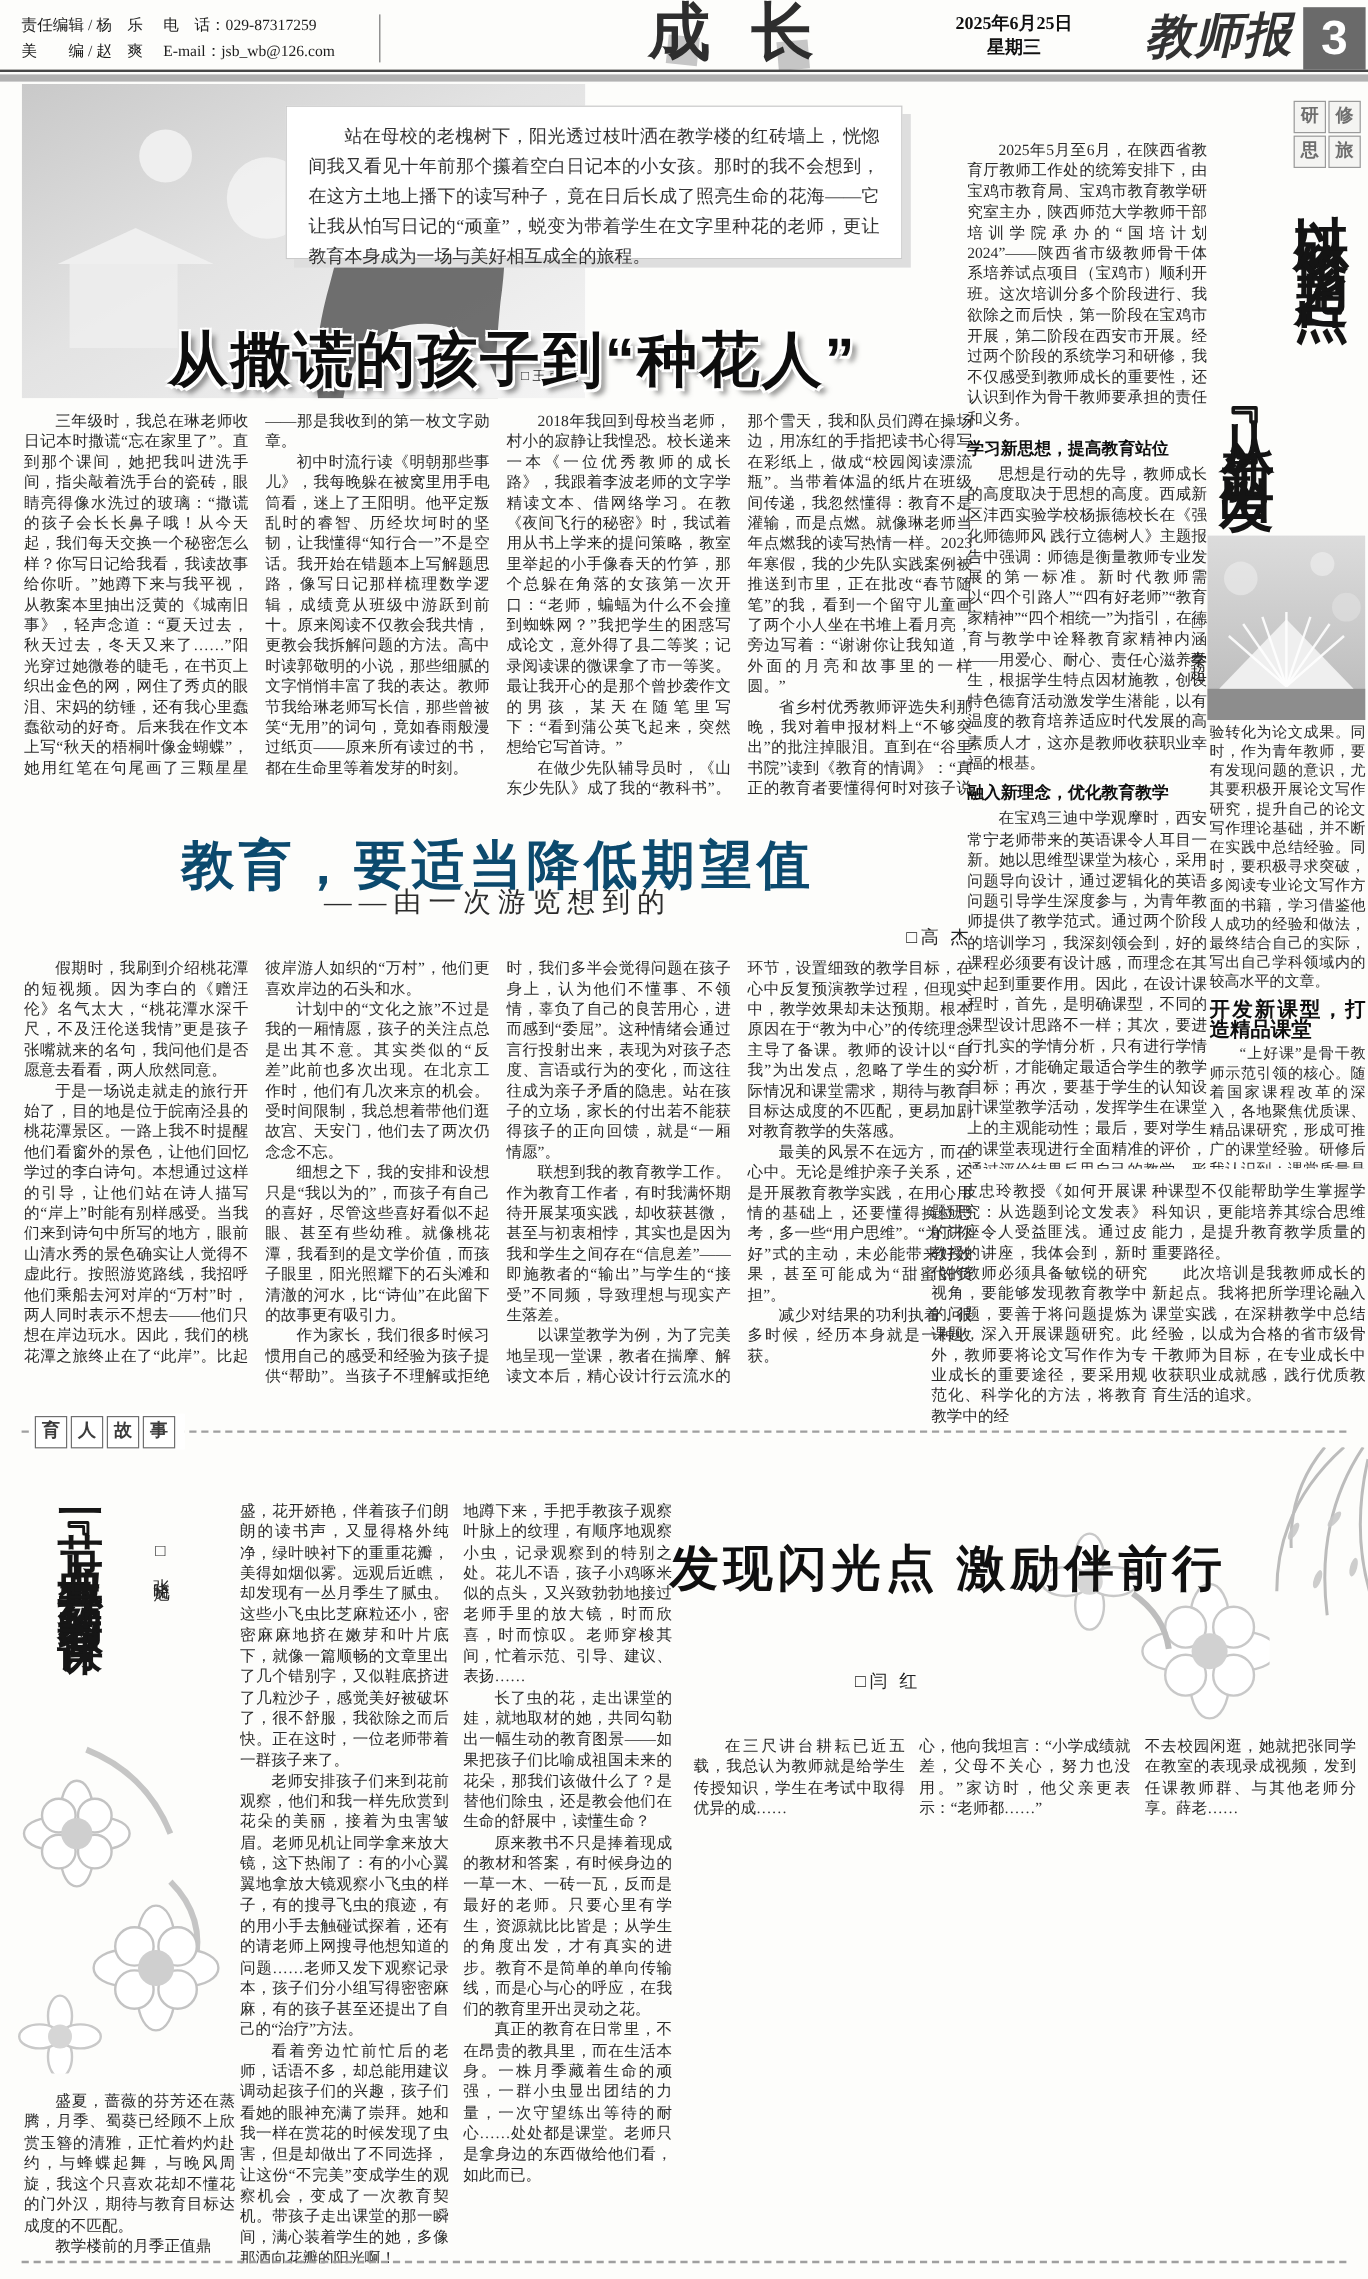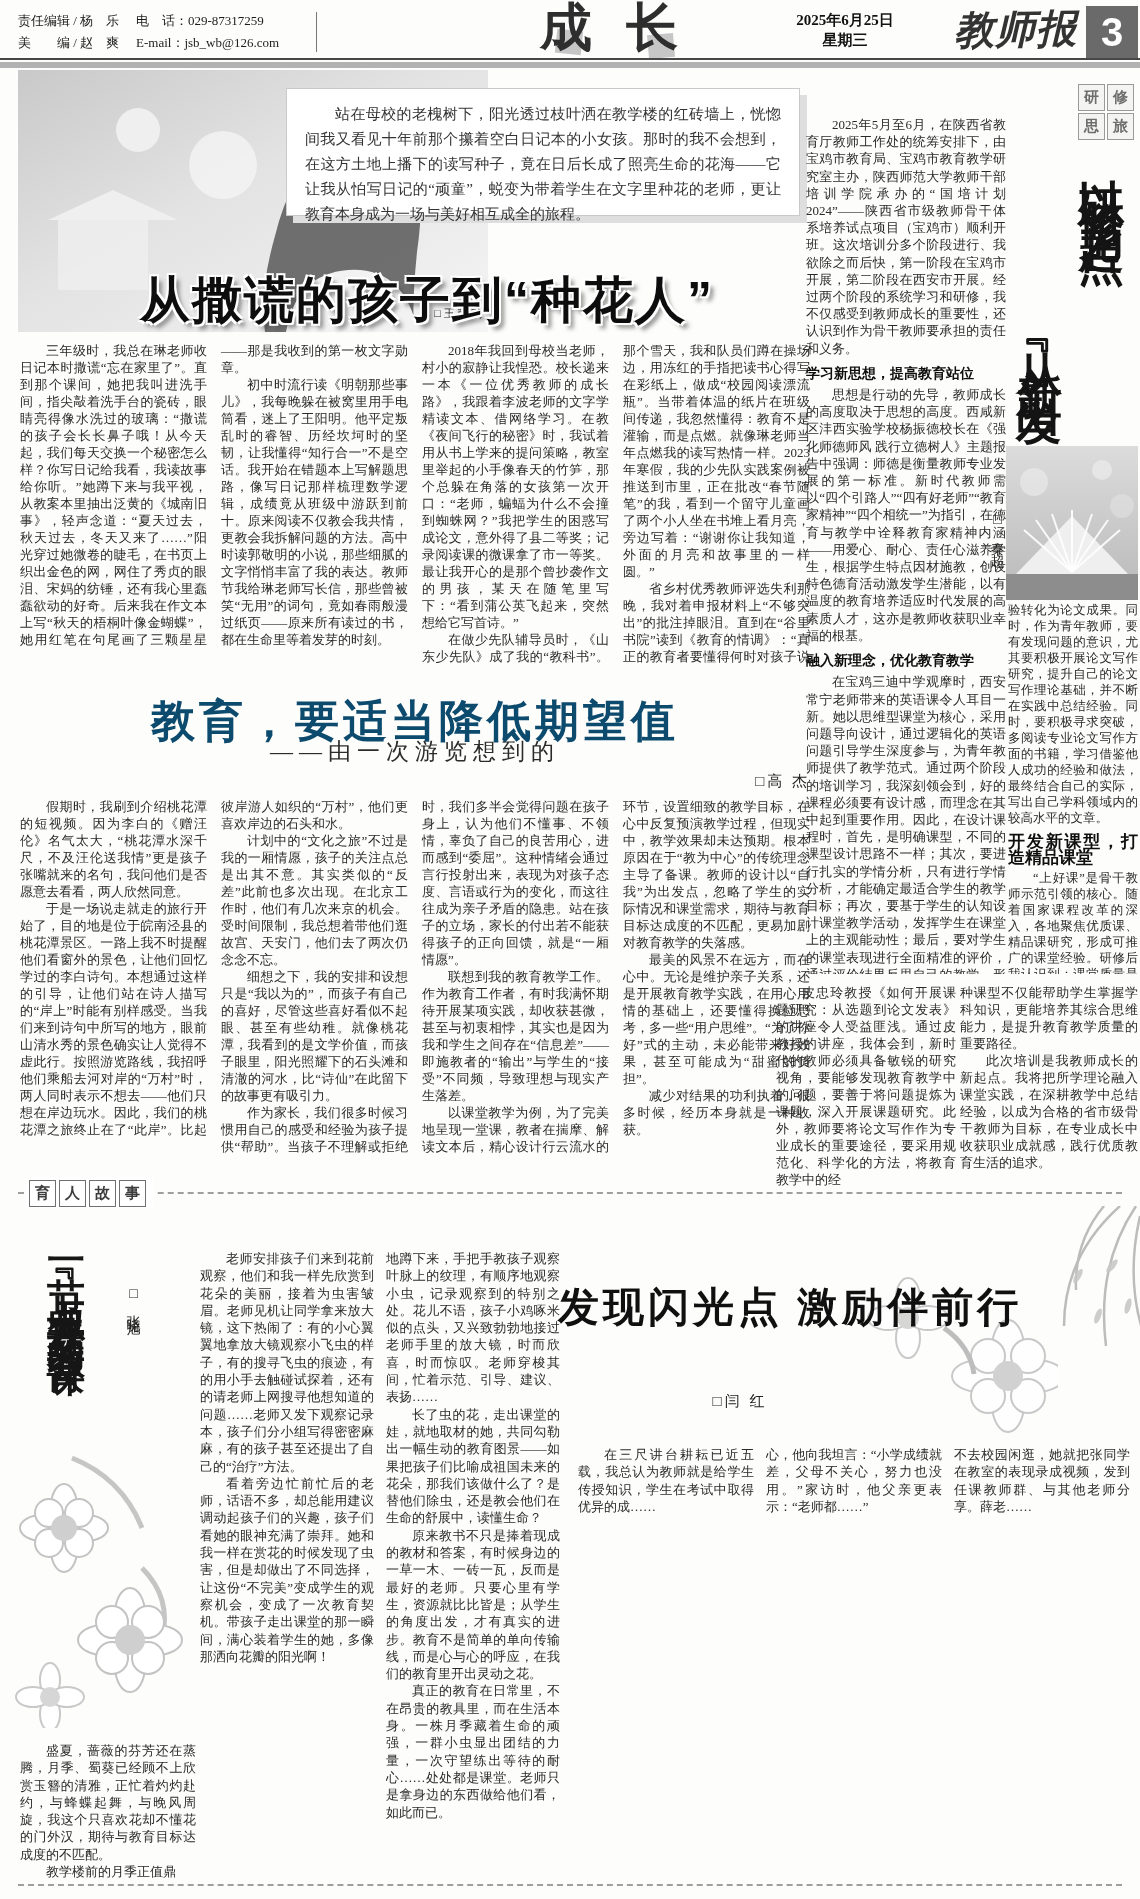--- a/index.html
+++ b/index.html
@@ -20,21 +20,21 @@
       color:#333;letter-spacing:1px;line-height:56px;text-align:center;transform:rotate(-1deg);}
   .pagenum{left:1086px;top:6px;width:52px;height:52px;background:#6a6a6a;color:#fff;
       font-size:40px;font-weight:900;text-align:center;line-height:52px;}
   .hdr-rule-thin{left:0;top:58px;width:1140px;border-top:2px solid #474747;}
   .hdr-rule-thick{left:0;top:62px;width:1140px;height:6px;background:#b2b2b2;}
   
   .photo1{left:18px;top:70px;width:470px;height:262px;overflow:hidden;
       box-shadow:inset 0 0 34px 26px #ffffff;}
   .introbox{left:238px;top:88px;width:476px;height:100px;background:#fff;border:1px solid #c9c9c9;
       box-shadow:7px 7px 0 #dedede;padding:13px 18px;font-size:15px;line-height:25px;color:#333;
-      text-align:justify;margin-left:48px;}
+      text-align:justify;}
   .introbox .lead{text-indent:2em;margin:0;}
   .headline1{left:140px;top:222px;width:640px;text-align:left;font-size:50px;font-weight:900;
       letter-spacing:2px;color:#0d0d0d;z-index:3;
       text-shadow:-2px -2px 0 #fff,2px -2px 0 #fff,-2px 2px 0 #fff,2px 2px 0 #fff,5px 5px 4px rgba(60,60,60,.55);margin-top:45px;}
   .byline1{left:140px;top:306px;width:640px;text-align:center;font-size:11px;color:#222;letter-spacing:3px;}
   .col{text-align:justify;overflow:hidden;color:#2a2a2a;}
   .col .para{margin:0;text-indent:2em;}
   .col .para.ni{text-indent:0;}
   .subhead{font-family:"Liberation Sans","DejaVu Sans",sans-serif;font-weight:bold;font-size:14px;
       margin:8px 0 4px;text-indent:0;color:#0f0f0f;}
@@ -257,20 +257,21 @@
       </g>
       <circle cx="38" cy="279" r="10" fill="#d6d6d6"></circle>
     </g>
   </svg>
 </div>
 <div class="abs col intro4">
     <p class="para">盛夏，蔷薇的芬芳还在蒸腾，月季、蜀葵已经顾不上欣赏玉簪的清雅，正忙着灼灼赴约，与蜂蝶起舞，与晚风周旋，我这个只喜欢花却不懂花的门外汉，期待与教育目标达成度的不匹配。</p>
     <p class="para">教学楼前的月季正值鼎</p>
   </div>
 <div class="abs col col4a">
+    <p class="para ni">盛，花开娇艳，伴着孩子们朗朗的读书声，又显得格外纯净，绿叶映衬下的重重花瓣，美得如烟似雾。远观后近瞧，却发现有一丛月季生了腻虫。这些小飞虫比芝麻粒还小，密密麻麻地挤在嫩芽和叶片底下，就像一篇顺畅的文章里出了几个错别字，又似鞋底挤进了几粒沙子，感觉美好被破坏了，很不舒服，我欲除之而后快。正在这时，一位老师带着一群孩子来了。</p>
     <p class="para">老师安排孩子们来到花前观察，他们和我一样先欣赏到花朵的美丽，接着为虫害皱眉。老师见机让同学拿来放大镜，这下热闹了：有的小心翼翼地拿放大镜观察小飞虫的样子，有的搜寻飞虫的痕迹，有的用小手去触碰试探着，还有的请老师上网搜寻他想知道的问题……老师又发下观察记录本，孩子们分小组写得密密麻麻，有的孩子甚至还提出了自己的“治疗”方法。</p>
     <p class="para">看着旁边忙前忙后的老师，话语不多，却总能用建议调动起孩子们的兴趣，孩子们看她的眼神充满了崇拜。她和我一样在赏花的时候发现了虫害，但是却做出了不同选择，让这份“不完美”变成学生的观察机会，变成了一次教育契机。带孩子走出课堂的那一瞬间，满心装着学生的她，多像那洒向花瓣的阳光啊！</p>
   </div>
 <div class="abs col col4b">
     <p class="para ni">地蹲下来，手把手教孩子观察叶脉上的纹理，有顺序地观察小虫，记录观察到的特别之处。花儿不语，孩子小鸡啄米似的点头，又兴致勃勃地接过老师手里的放大镜，时而欣喜，时而惊叹。老师穿梭其间，忙着示范、引导、建议、表扬……</p>
     <p class="para">长了虫的花，走出课堂的娃，就地取材的她，共同勾勒出一幅生动的教育图景——如果把孩子们比喻成祖国未来的花朵，那我们该做什么了？是替他们除虫，还是教会他们在生命的舒展中，读懂生命？</p>
     <p class="para">原来教书不只是捧着现成的教材和答案，有时候身边的一草一木、一砖一瓦，反而是最好的老师。只要心里有学生，资源就比比皆是；从学生的角度出发，才有真实的进步。教育不是简单的单向传输线，而是心与心的呼应，在我们的教育里开出灵动之花。</p>
     <p class="para">真正的教育在日常里，不在昂贵的教具里，而在生活本身。一株月季藏着生命的顽强，一群小虫显出团结的力量，一次守望练出等待的耐心……处处都是课堂。老师只是拿身边的东西做给他们看，如此而已。</p>
   </div>
 

